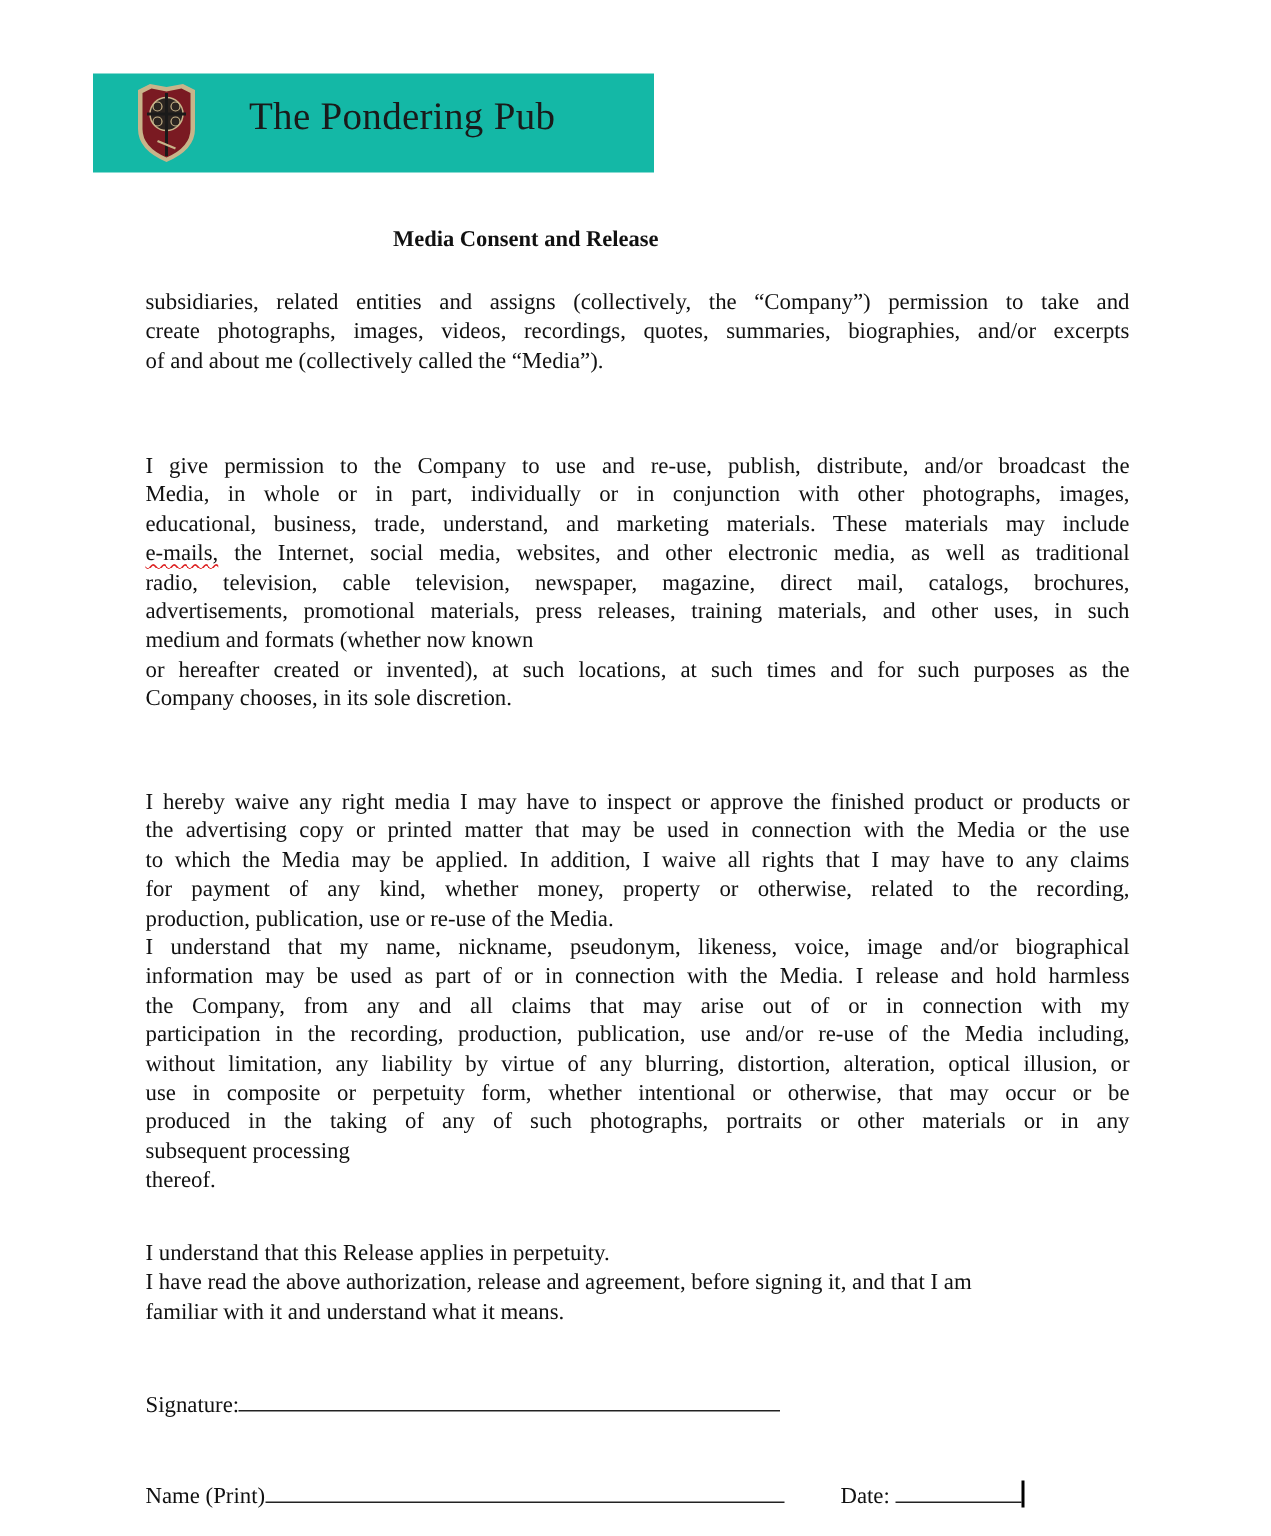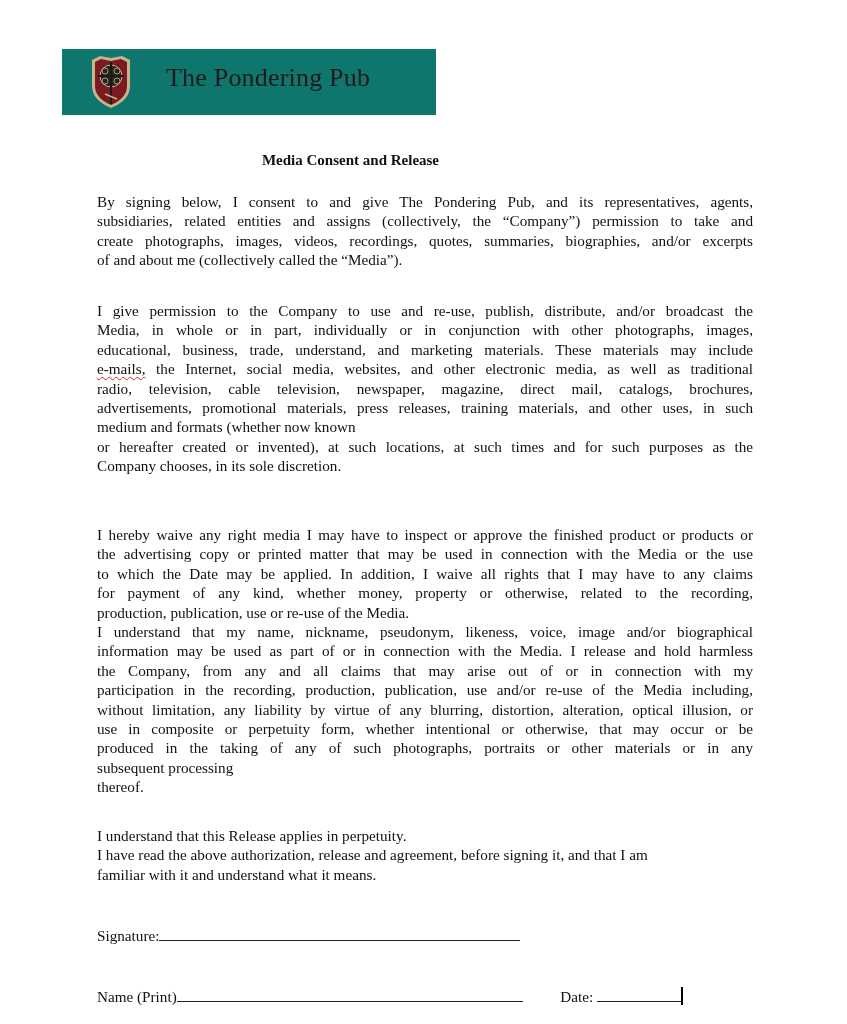--- a/index.html
+++ b/index.html
@@ -1,18 +1,18 @@
 <!DOCTYPE html>
 <html><head>
 <meta charset="utf-8">
 <style>
   html, body { margin: 0; padding: 0; background: #ffffff; }
   body { width: 847px; height: 1024px; position: relative; overflow: hidden;
          font-family: "Liberation Serif", "DejaVu Serif", serif; color: #111; }
-  .banner { position: absolute; left: 62px; top: 49px; width: 374px; height: 66px; background: #0f766e; }
+  .banner { position: absolute; left: 62px; top: 49px; width: 374px; height: 66px; background: #14b8a6; }
   .crest { position: absolute; left: 26px; top: 5px; width: 46px; height: 56px; }
   .brand { position: absolute; left: 104px; top: 14px; font-size: 26px; color: #1a1a1a; letter-spacing: 0.2px; white-space: nowrap; }
   .title { position: absolute; left: 0; width: 701px; top: 152px; text-align: center; font-weight: bold; font-size: 15px; }
   .para { position: absolute; left: 97px; width: 656px; font-size: 15.2px; line-height: 19.4px; text-align: justify; }
   .para .ln { display: block; }
   .para .ln.j { text-align: justify; text-align-last: justify; }
   .squiggle { text-decoration: underline wavy #d22; text-underline-offset: 2px; text-decoration-thickness: 1px; }
   .sig-row { position: absolute; left: 97px; font-size: 15.2px; white-space: nowrap; }
   .line { display: inline-block; border-bottom: 1px solid #222; height: 14px; vertical-align: baseline; }
   .cursor { display: inline-block; width: 2px; height: 18px; background: #000; vertical-align: -3px; }
@@ -32,42 +32,41 @@
     <circle cx="17" cy="27" r="3" fill="none" stroke="#c8b48a" stroke-width="0.8"></circle>
     <circle cx="29" cy="27" r="3" fill="none" stroke="#c8b48a" stroke-width="0.8"></circle>
     <line x1="17" y1="40" x2="29" y2="45" stroke="#c8b48a" stroke-width="1.5"></line>
   </svg>
   <div class="brand">The Pondering Pub</div>
 </div>
 
 <div class="title">Media Consent and Release</div>
 
 <div class="para" style="top:192px;">
-  <span class="ln j">By signing below, I consent to and give The Pondering Pub, and its representatives, agents,</span>
   <span class="ln j">subsidiaries, related entities and assigns (collectively, the “Company”) permission to take and</span>
   <span class="ln j">create photographs, images, videos, recordings, quotes, summaries, biographies, and/or excerpts</span>
   <span class="ln">of and about me (collectively called the “Media”).</span>
 </div>
 
 <div class="para" style="top:301px;">
   <span class="ln j">I give permission to the Company to use and re-use, publish, distribute, and/or broadcast the</span>
   <span class="ln j">Media, in whole or in part, individually or in conjunction with other photographs, images,</span>
   <span class="ln j">educational, business, trade, understand, and marketing materials. These materials may include</span>
   <span class="ln j"><span class="squiggle">e-mails,</span> <span>the Internet, social media, websites, and other electronic media, as well as traditional</span></span>
   <span class="ln j">radio, television, cable television, newspaper, magazine, direct mail, catalogs, brochures,</span>
   <span class="ln j">advertisements, promotional materials, press releases, training materials, and other uses, in such</span>
   <span class="ln">medium and formats (whether now known</span>
   <span class="ln j">or hereafter created or invented), at such locations, at such times and for such purposes as the</span>
   <span class="ln">Company chooses, in its sole discretion.</span>
 </div>
 
 <div class="para" style="top:525px;">
   <span class="ln j">I hereby waive any right media I may have to inspect or approve the finished product or products or</span>
   <span class="ln j">the advertising copy or printed matter that may be used in connection with the Media or the use</span>
-  <span class="ln j">to which the Date may be applied. In addition, I waive all rights that I may have to any claims</span>
+  <span class="ln j">to which the Media may be applied. In addition, I waive all rights that I may have to any claims</span>
   <span class="ln j">for payment of any kind, whether money, property or otherwise, related to the recording,</span>
   <span class="ln">production, publication, use or re-use of the Media.</span>
   <span class="ln j">I understand that my name, nickname, pseudonym, likeness, voice, image and/or biographical</span>
   <span class="ln j">information may be used as part of or in connection with the Media. I release and hold harmless</span>
   <span class="ln j">the Company, from any and all claims that may arise out of or in connection with my</span>
   <span class="ln j">participation in the recording, production, publication, use and/or re-use of the Media including,</span>
   <span class="ln j">without limitation, any liability by virtue of any blurring, distortion, alteration, optical illusion, or</span>
   <span class="ln j">use in composite or perpetuity form, whether intentional or otherwise, that may occur or be</span>
   <span class="ln j">produced in the taking of any of such photographs, portraits or other materials or in any</span>
   <span class="ln">subsequent processing</span>

